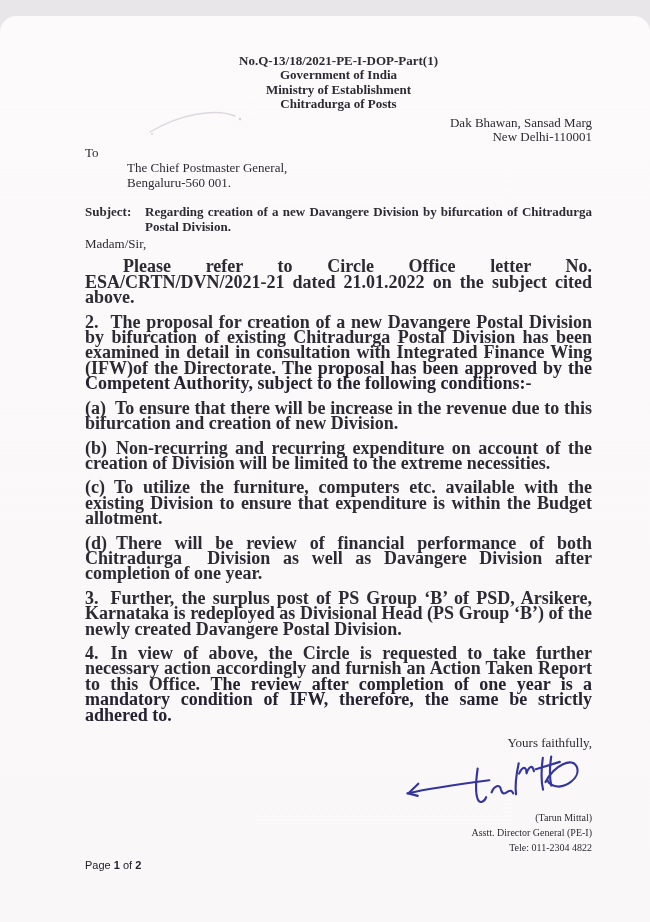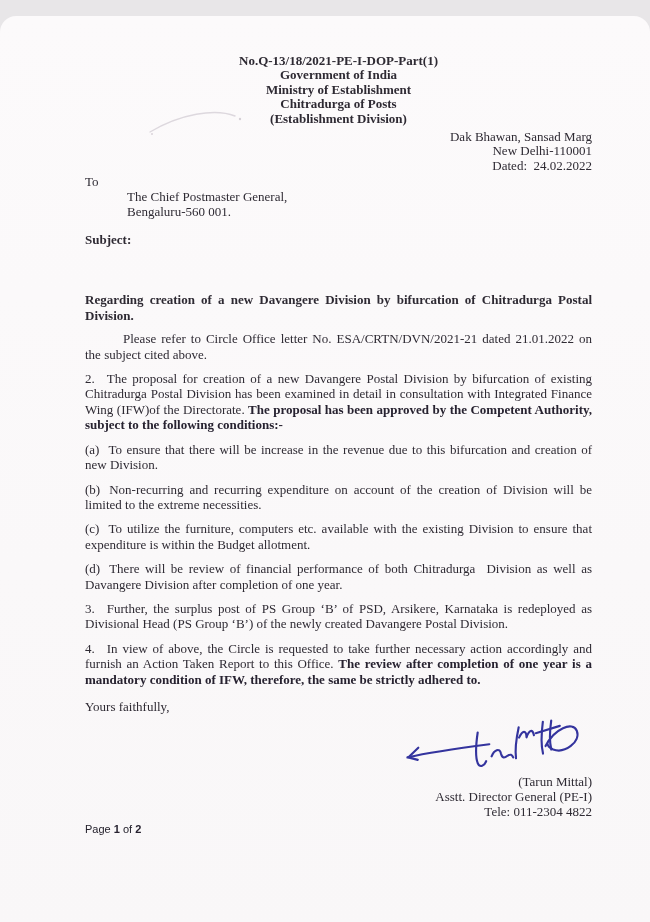--- a/index.html
+++ b/index.html
@@ -19,38 +19,39 @@
     color:var(--ink);
     box-sizing:border-box;
     padding:38px 58px 0 85px;
     border-radius:16px;
   }
   .letterhead{text-align:center;font-weight:bold;font-size:13px;line-height:14.4px;}
   .letterhead div{white-space:nowrap;}
   .office-block{text-align:right;font-size:13px;line-height:14.4px;margin-top:4px;}
   .to-line{font-size:13px;line-height:14.6px;margin-top:2px;}
   .recipient{margin-left:42px;font-size:13px;line-height:14.8px;}
-  .subject-row{display:flex;margin-top:13px;font-weight:bold;font-size:13px;line-height:15.4px;flex-direction:column;}
+  .subject-row{display:flex;margin-top:13px;font-weight:bold;font-size:13px;line-height:15.4px;}
   .subject-row .lbl{flex:0 0 60px;}
   .subject-row .txt{flex:1;text-align:justify;}
   .salutation{font-size:13px;line-height:15px;margin-top:2px;}
   .body-text{margin-top:8px;}
   .body-text p{
     margin:0 0 9px 0;
-    font-size:13px;line-height:15.4px;
+    font-size:18px;line-height:15.4px;
     text-align:justify;
+    font-weight:bold;
   }
   .body-text p.first{ text-indent:38px; }
   .pnum{margin-right:12px;}
   .pnum.alpha{margin-right:9px;}
   b{color:#272230;}
-  .closing{text-align:left;font-size:13px;line-height:15px;margin-top:12px;}
+  .closing{text-align:right;font-size:13px;line-height:15px;margin-top:12px;}
   .sig-wrap{display:flex;justify-content:flex-end;height:58px;margin-top:2px;}
   .sig-wrap svg{transform:rotate(-2deg);}
-  .signer{text-align:right;font-size:13px;line-height:15px;}
+  .signer{text-align:right;font-size:10px;line-height:15px;}
   .page-footer{
     font-size:11px;line-height:14px;margin-top:3px;
     font-family:"Liberation Sans", sans-serif;color:#23202b;
     padding-right:8px;
   }
   .scan-mark{position:absolute;top:78px;left:140px;}
   .scan-edge{
     position:absolute;bottom:1px;left:62px;right:0;height:2px;
     background:linear-gradient(to right, rgba(100,98,104,.25), rgba(62,60,66,.7) 35%, rgba(72,70,76,.75) 80%, rgba(90,88,94,.55));
   }
@@ -64,40 +65,39 @@
     <path d="M10,38 C40,20 75,14 95,22" stroke="#ddd8de" stroke-width="1.4" fill="none" stroke-linecap="round"></path>
     <circle cx="100" cy="25" r="1.2" fill="#d6d0d7"></circle>
     <circle cx="12" cy="40" r="1.1" fill="#dcd6dd"></circle>
   </svg>
 
   <div class="letterhead">
     <div>No.Q-13/18/2021-PE-I-DOP-Part(1)</div>
     <div>Government of India</div>
     <div>Ministry of Establishment</div>
     <div>Chitradurga of Posts</div>
-    <div>(Establishment Division)</div>
   </div>
 
   <div class="office-block">
     <div>Dak Bhawan, Sansad Marg</div>
     <div>New Delhi-110001</div>
-    <div>Dated:&nbsp;&nbsp;24.02.2022</div>
   </div>
 
   <div class="to-line">To</div>
   <div class="recipient">
     <div>The Chief Postmaster General,</div>
     <div>Bengaluru-560 001.</div>
   </div>
 
   <div class="subject-row">
     <span class="lbl">Subject:</span>
     <span class="txt">Regarding creation of a new Davangere Division by bifurcation of Chitradurga Postal Division.</span>
   </div>
 
+  <div class="salutation">Madam/Sir,</div>
 
   <div class="body-text">
     <p class="first"><span>Please refer to Circle Office letter No. ESA/CRTN/DVN/2021-21 dated 21.01.2022 on the subject cited above.</span></p>
     <p><span class="pnum">2.</span><span>The proposal  for creation of a new Davangere Postal Division by bifurcation of existing Chitradurga Postal Division has been examined in detail in consultation with Integrated Finance Wing (IFW)of the Directorate. </span><b>The proposal has been approved by the Competent Authority, subject to the following conditions:-</b></p>
     <p><span class="pnum alpha">(a)</span><span>To ensure that there will be increase in the revenue due to this bifurcation and creation of new Division.</span></p>
     <p><span class="pnum alpha">(b)</span><span>Non-recurring and recurring expenditure on account of the creation of Division will be limited to the extreme necessities.</span></p>
     <p><span class="pnum alpha">(c)</span><span>To utilize the furniture, computers etc. available with the existing Division to ensure that expenditure is within the Budget allotment.</span></p>
     <p><span class="pnum alpha">(d)</span><span>There will be review of financial performance of both Chitradurga&nbsp; Division as well as Davangere Division after completion of one year.</span></p>
     <p><span class="pnum">3.</span><span>Further, the surplus post of PS Group ‘B’ of PSD, Arsikere, Karnataka is redeployed as Divisional Head (PS Group ‘B’) of the newly created Davangere Postal Division.</span></p>
     <p><span class="pnum">4.</span><span>In view of above, the Circle is requested to take further necessary action accordingly and furnish an Action Taken Report to this Office. </span><b>The review after completion of one year is a mandatory condition of IFW, therefore, the same be strictly adhered to.</b></p>

